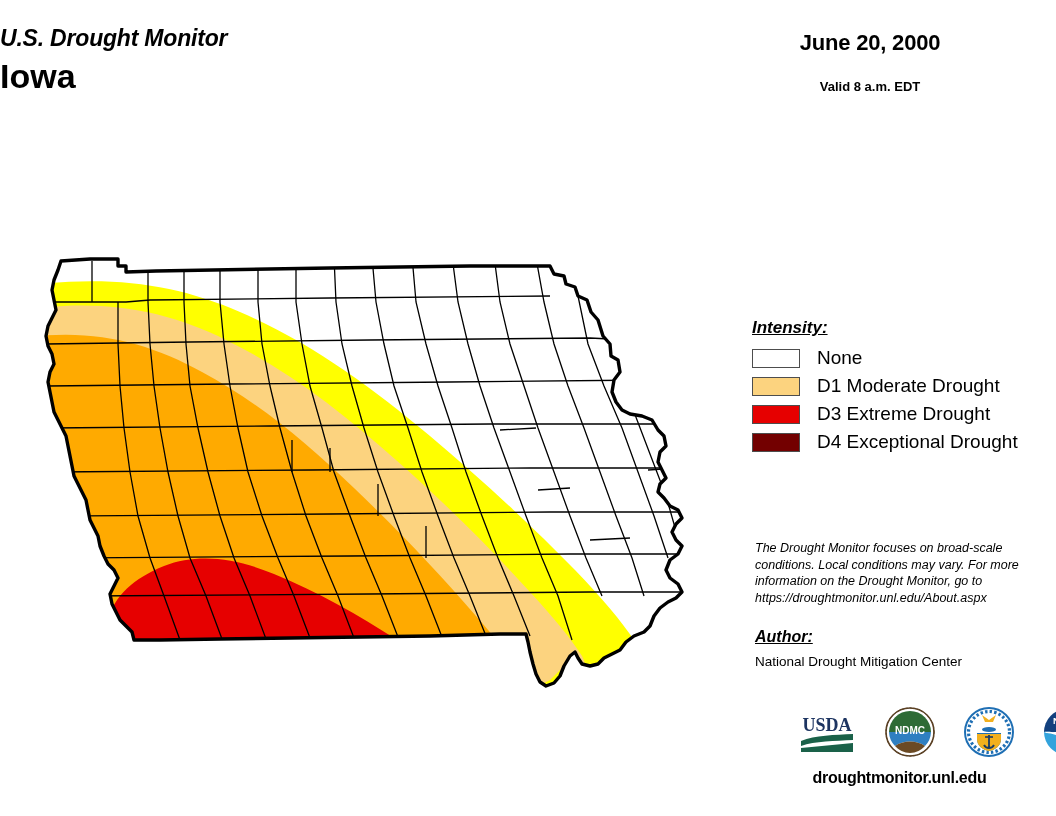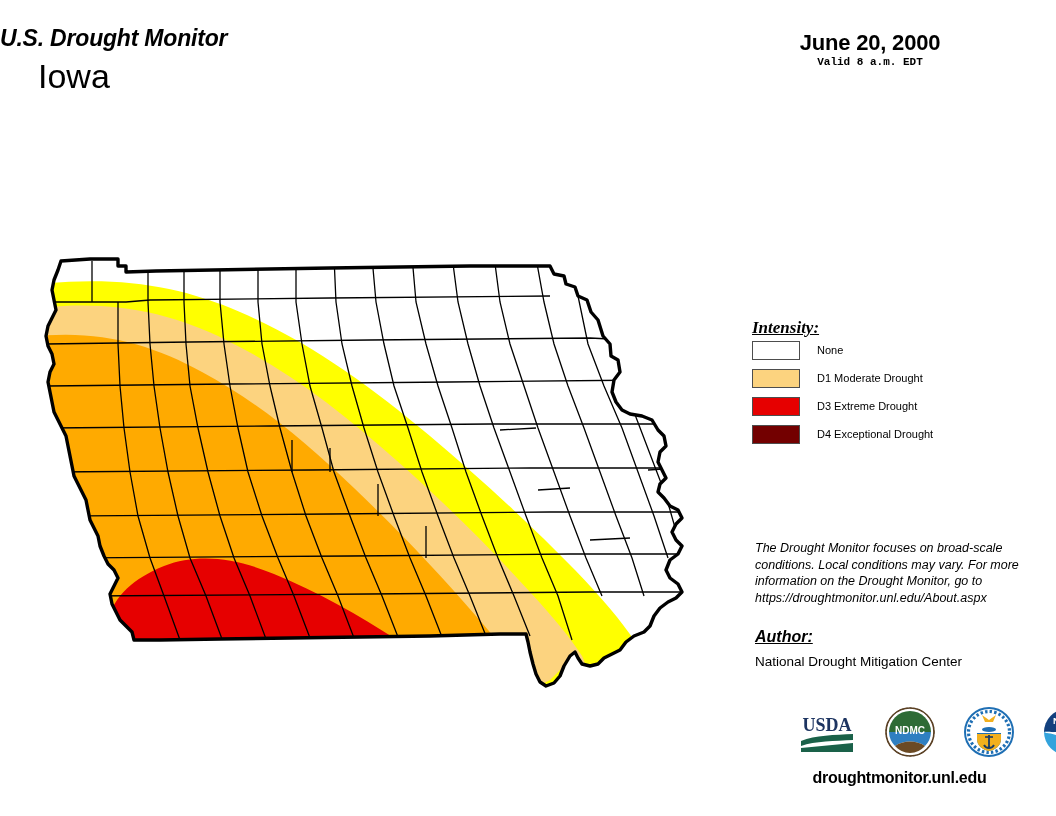--- a/index.html
+++ b/index.html
@@ -26,24 +26,23 @@
   }
   #title-main {
     font-size: 23px;
     font-weight: bold;
     font-style: italic;
     letter-spacing: -0.2px;
     line-height: 1.1;
   }
   #title-state {
     font-size: 34px;
-    font-weight: normal;
+    font-weight: bold;
     line-height: 1.25;
     margin-top: 4px;
-    padding-left: 38px;
   }
 
   #header-right {
     position: absolute;
     left: 700px;
     top: 30px;
     width: 340px;
     text-align: center;
   }
   #date-main {
@@ -51,24 +50,23 @@
     font-weight: bold;
     letter-spacing: -0.2px;
   }
   #date-released {
     font-size: 15px;
     font-weight: bold;
     font-style: italic;
     margin-top: 5px;
   }
   #date-valid {
-    font-size: 11px;
-    font-weight: bold;
-    margin-top: 0;
-    font-family: Liberation Mono, monospace;
+    font-size: 13px;
+    font-weight: bold;
+    margin-top: 23px;
   }
 
   
   #map-wrap {
     position: absolute;
     left: 30px;
     top: 240px;
     width: 690px;
     height: 460px;
   }
@@ -79,37 +77,37 @@
     position: absolute;
     left: 752px;
     top: 318px;
     width: 290px;
   }
   #legend-title {
     font-size: 17px;
     font-weight: bold;
     font-style: italic;
     text-decoration: underline;
-    font-family: Liberation Serif, serif;
+    margin-bottom: 8px;
   }
   .legend-row {
     display: flex;
     align-items: center;
     height: 24px;
     margin-bottom: 4px;
   }
   .legend-swatch {
     width: 48px;
     height: 19px;
     border: 1px solid #4d4d4d;
     box-sizing: border-box;
     flex: 0 0 auto;
   }
   .legend-label {
-    font-size: 11px;
+    font-size: 19px;
     margin-left: 17px;
     white-space: nowrap;
   }
 
   
   #disclaimer {
     position: absolute;
     left: 755px;
     top: 540px;
     width: 272px;

